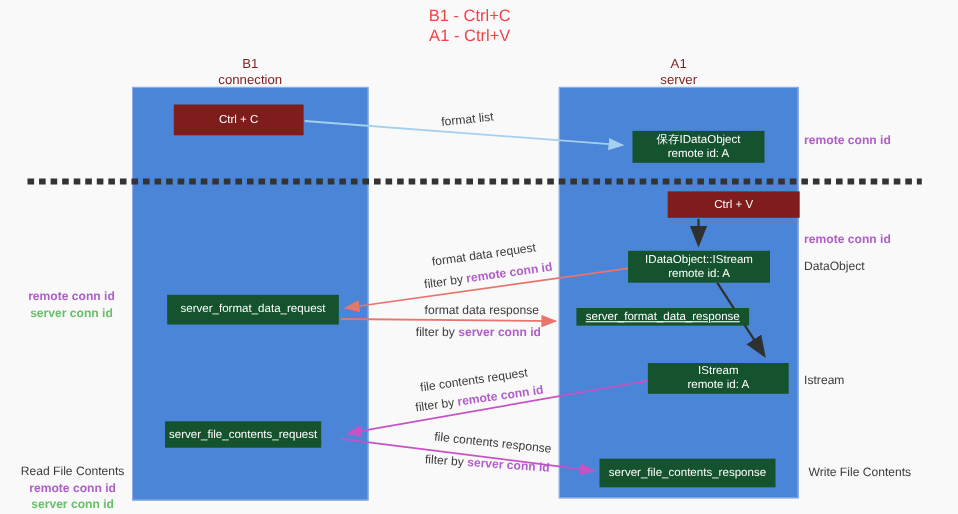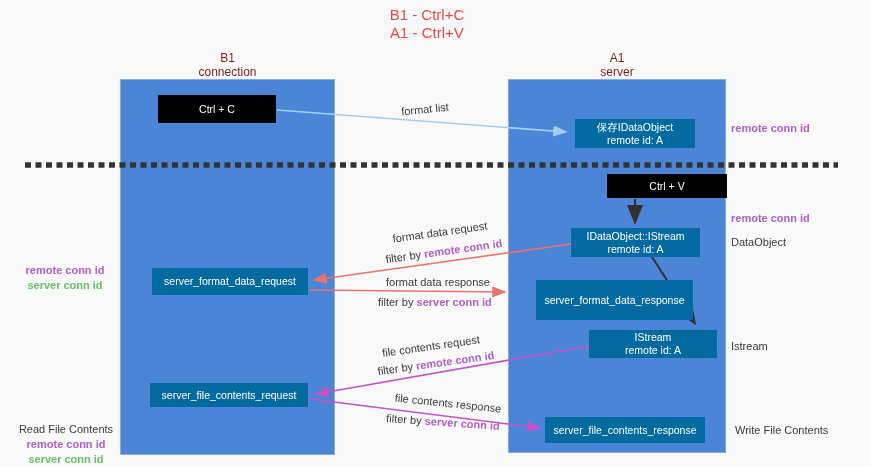--- a/index.html
+++ b/index.html
@@ -9,22 +9,22 @@
   }
   .abs{position:absolute;}
   .title{left:327px;top:6px;width:200px;text-align:center;font-size:15px;line-height:18px;color:#ef4444;}
   .col-header{text-align:center;font-size:12px;line-height:14px;color:#7f1d1d;}
   .lane{background:#4a85d8;border:1px solid #8aabe6;box-sizing:border-box;}
   .overlay{position:absolute;left:0;top:0;pointer-events:none;}
   .node{
     position:absolute;display:flex;flex-direction:column;align-items:center;justify-content:center;
     color:#ffffff;font-size:10.5px;line-height:13px;text-align:center;white-space:nowrap;box-sizing:border-box;
   }
-  .node-orange{background:#0369a1;}
-  .node-green{background:#000000;}
+  .node-orange{background:#14532d;}
+  .node-green{background:#7f1d1d;}
   .edge-label{position:absolute;font-size:11px;line-height:13px;text-align:center;color:#3b3b3b;white-space:nowrap;}
   .side-label{position:absolute;font-size:11px;line-height:15px;white-space:nowrap;}
   .side-group{position:absolute;font-size:11px;line-height:15px;text-align:center;}
   .purple{color:#b05fc8;font-weight:bold;}
   .greentx{color:#67c167;font-weight:bold;}
   .plain{color:#3b3b3b;font-weight:normal;}
 </style>
 </head>
 <body>
 
@@ -95,30 +95,30 @@
 
   <div class="node node-orange" style="left:571px;top:228px;width:129px;height:29px;">
     <div>IDataObject::IStream</div>
     <div>remote id: A</div>
   </div>
 
   <div class="node node-orange" style="left:152px;top:268px;width:156px;height:27px;">
     <div>server_format_data_request</div>
   </div>
 
-  <div class="node node-orange" style="left:536px;top:280px;width:157px;height:40px;">
+  <div class="node node-orange" style="left:524px;top:280px;width:157px;height:16px;text-decoration:underline;">
     <div>server_format_data_response</div>
   </div>
 
   <div class="node node-orange" style="left:589px;top:330px;width:128px;height:28px;">
     <div>IStream</div>
     <div>remote id: A</div>
   </div>
 
-  <div class="node node-orange" style="left:150px;top:383px;width:158px;height:24px;">
+  <div class="node node-orange" style="left:150px;top:383px;width:142px;height:24px;">
     <div>server_file_contents_request</div>
   </div>
 
   <div class="node node-orange" style="left:545px;top:417px;width:160px;height:26px;">
     <div>server_file_contents_response</div>
   </div>
 
   <div class="edge-label" style="left:375px;top:103px;width:100px;transform:rotate(-6deg);">
     <span>format list</span>
   </div>

